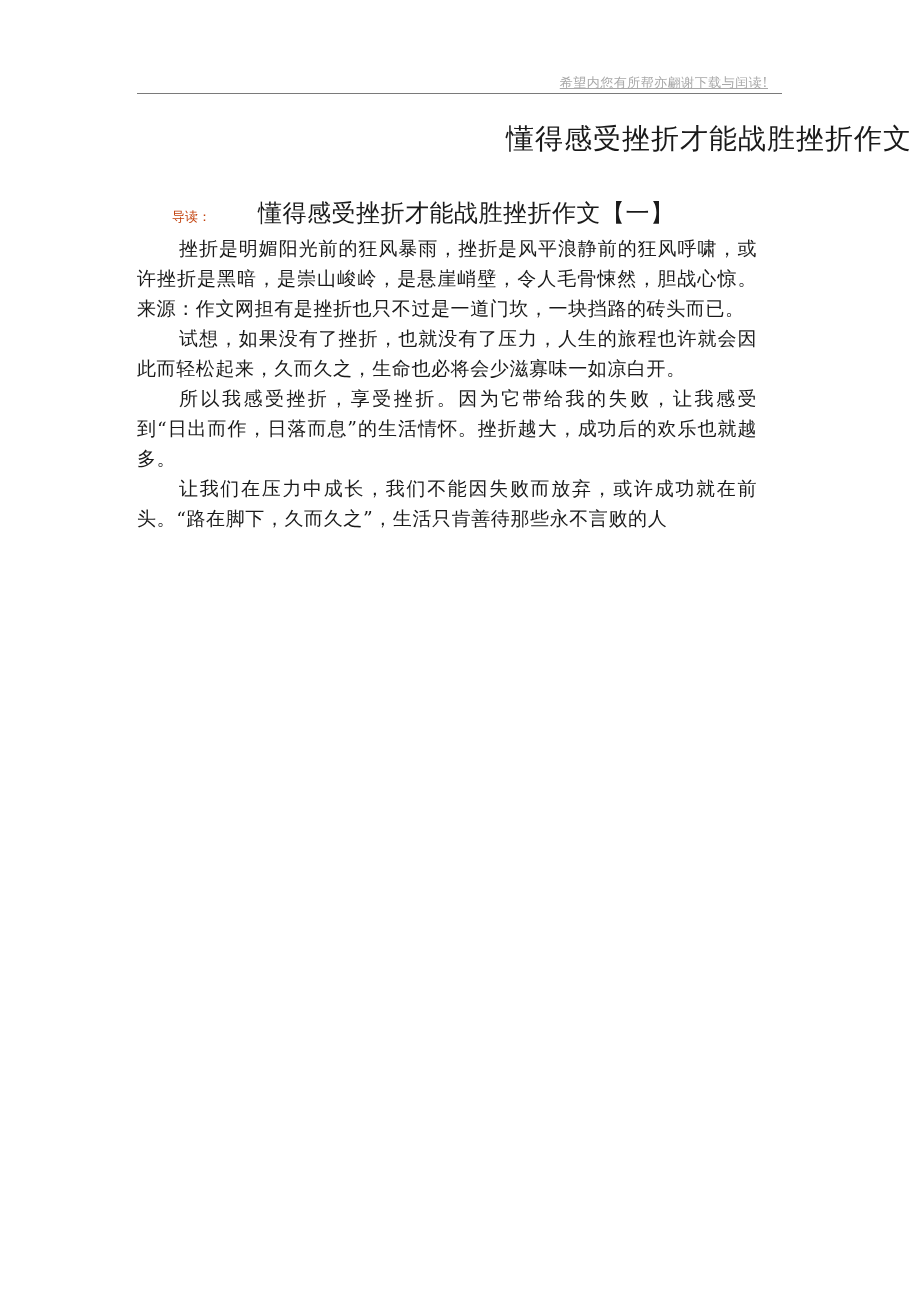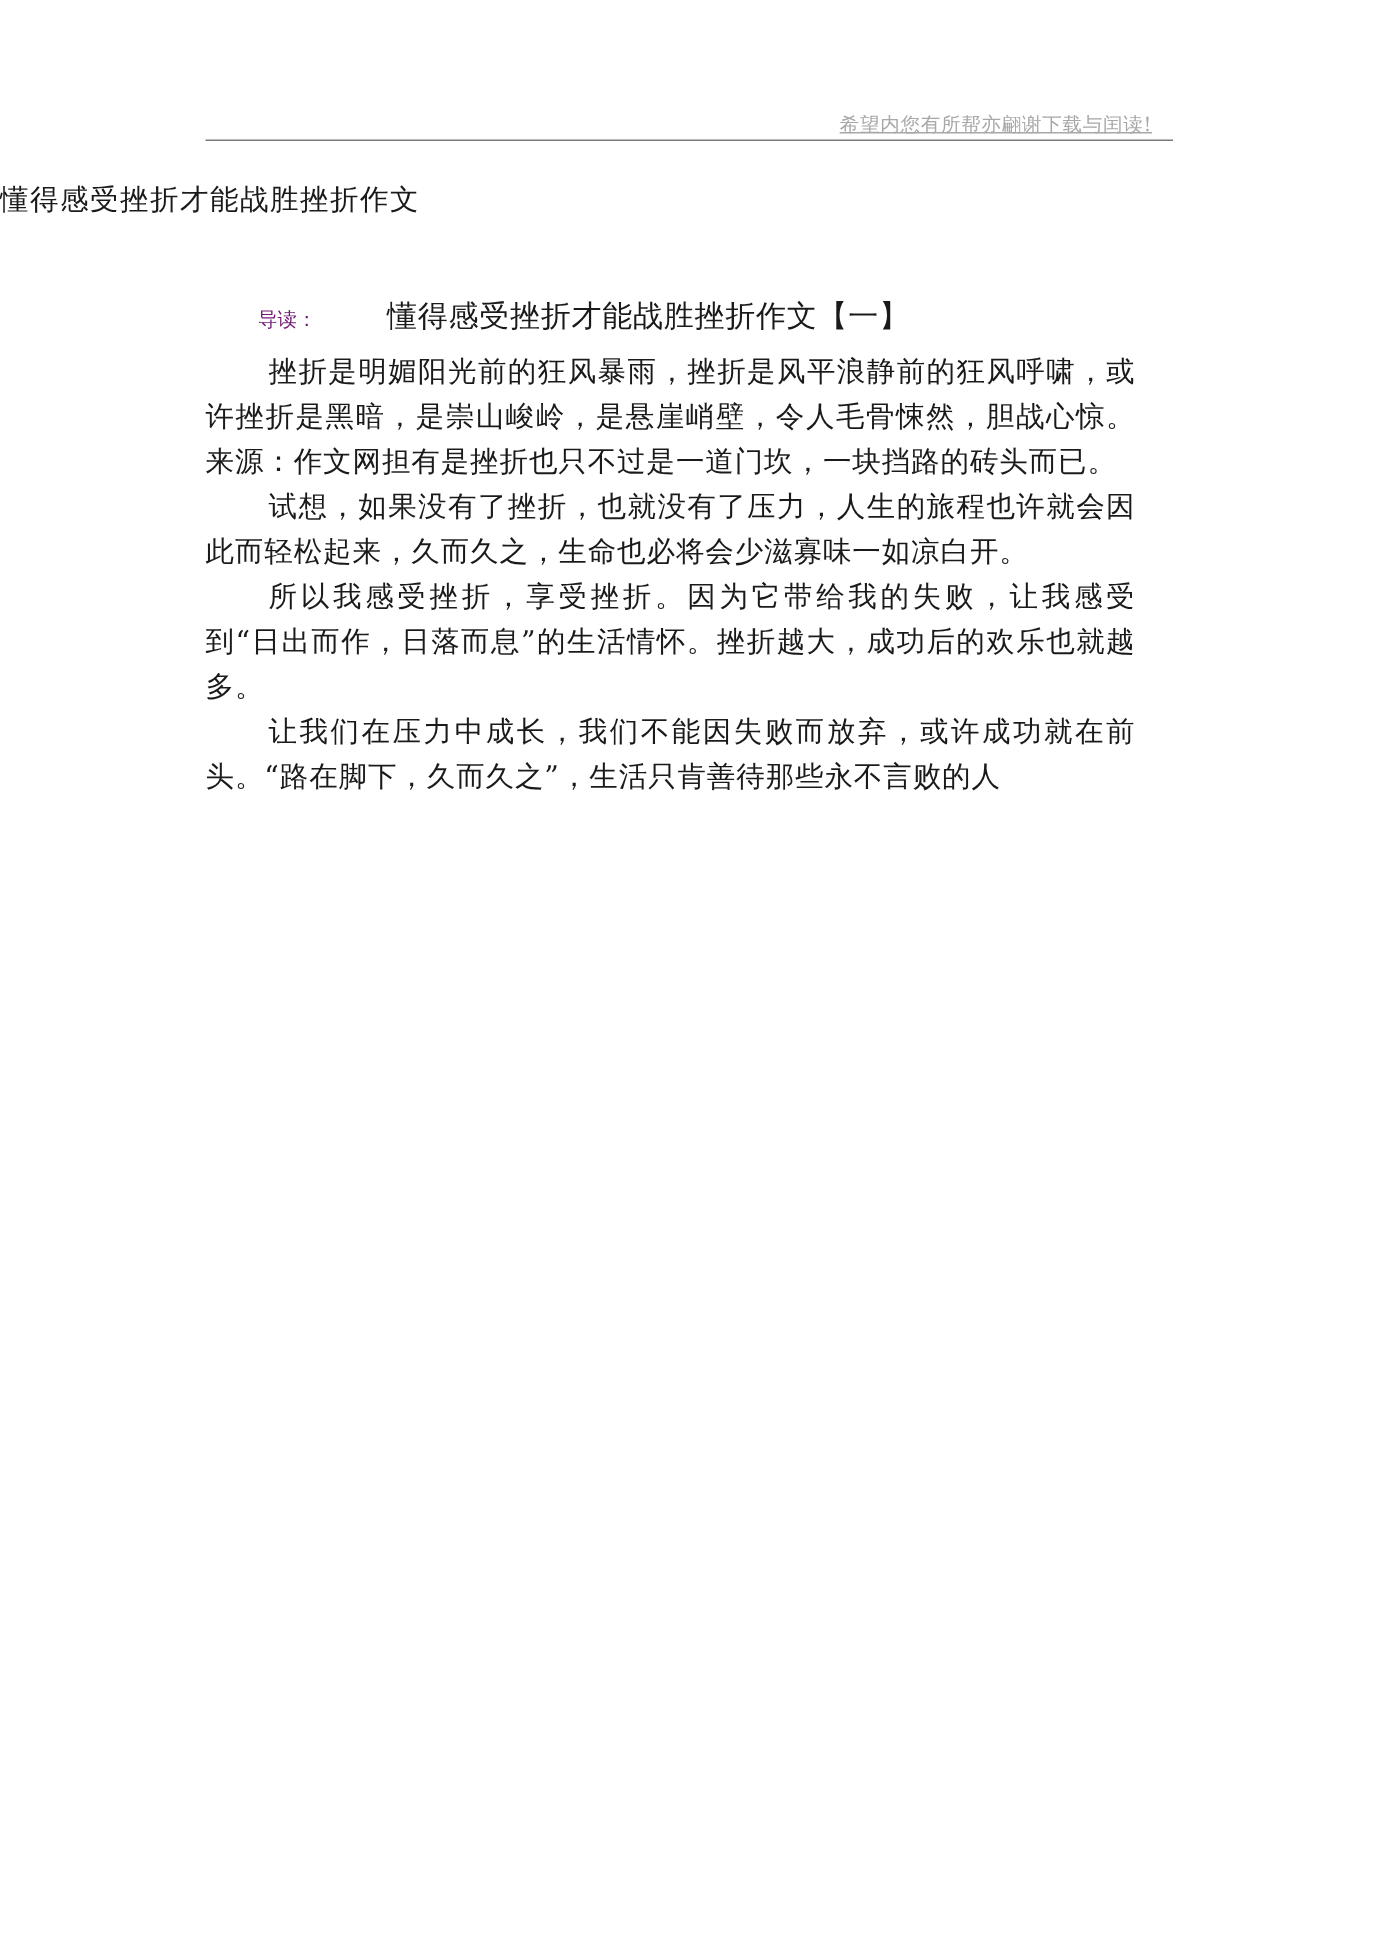--- a/index.html
+++ b/index.html
@@ -1,23 +1,23 @@
 <!DOCTYPE html>
 <html><head>
 <meta charset="utf-8">
 <style>
   html, body { margin:0; padding:0; background:#ffffff; }
   body { width:920px; height:1303px; position:relative; overflow:hidden;
          font-family:"DejaVu Serif", "Liberation Serif", serif; color:#111; }
   .header-text { position:absolute; top:74px; right:152px; font-size:13px; color:#a8a8a8; letter-spacing:0.5px;text-decoration:underline; }
   .header-rule { position:absolute; top:93px; left:137px; width:645px; height:0; border-top:1.5px solid #7a7a7a; }
-  .title { position:absolute; top:120px; left:0; width:912px; text-align:left; font-size:19px; color:#1a1a1a; letter-spacing:1px; }
+  .title { position:absolute; top:120px; left:0; width:912px; text-align:right; font-size:28px; color:#1a1a1a; letter-spacing:1px; }
   .lead { position:absolute; top:197px; left:172px; display:flex; align-items:baseline; }
-  .lead-label { font-size:13px; color:#701a75; width:86px; }
-  .lead-title { font-size:20px; color:#1a1a1a; letter-spacing:0.5px; }
+  .lead-label { font-size:13px; color:#c2410c; width:86px; }
+  .lead-title { font-size:24px; color:#1a1a1a; letter-spacing:0.5px; }
   .body { position:absolute; top:233px; left:137px; width:620px; }
   .para { font-size:19px; line-height:30px; text-indent:42px; margin:0; color:#1a1a1a; letter-spacing:0.6px; text-align:justify; }
 </style>
 </head>
 <body>
 
 <div>
   <div class="header-text">希望内您有所帮亦翩谢下载与闰读!</div>
   <div class="header-rule"></div>
 </div>

